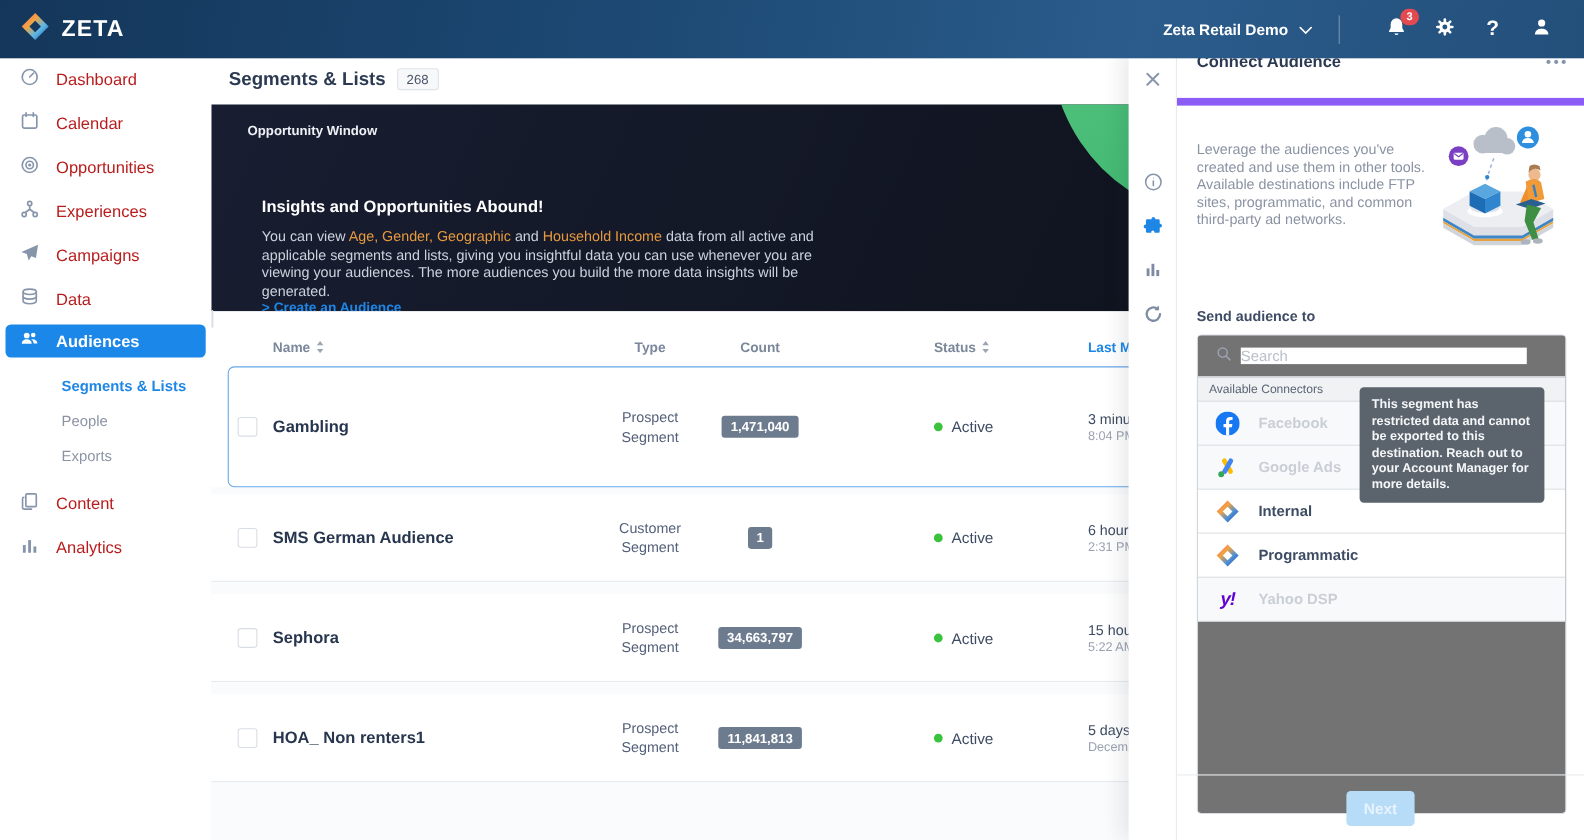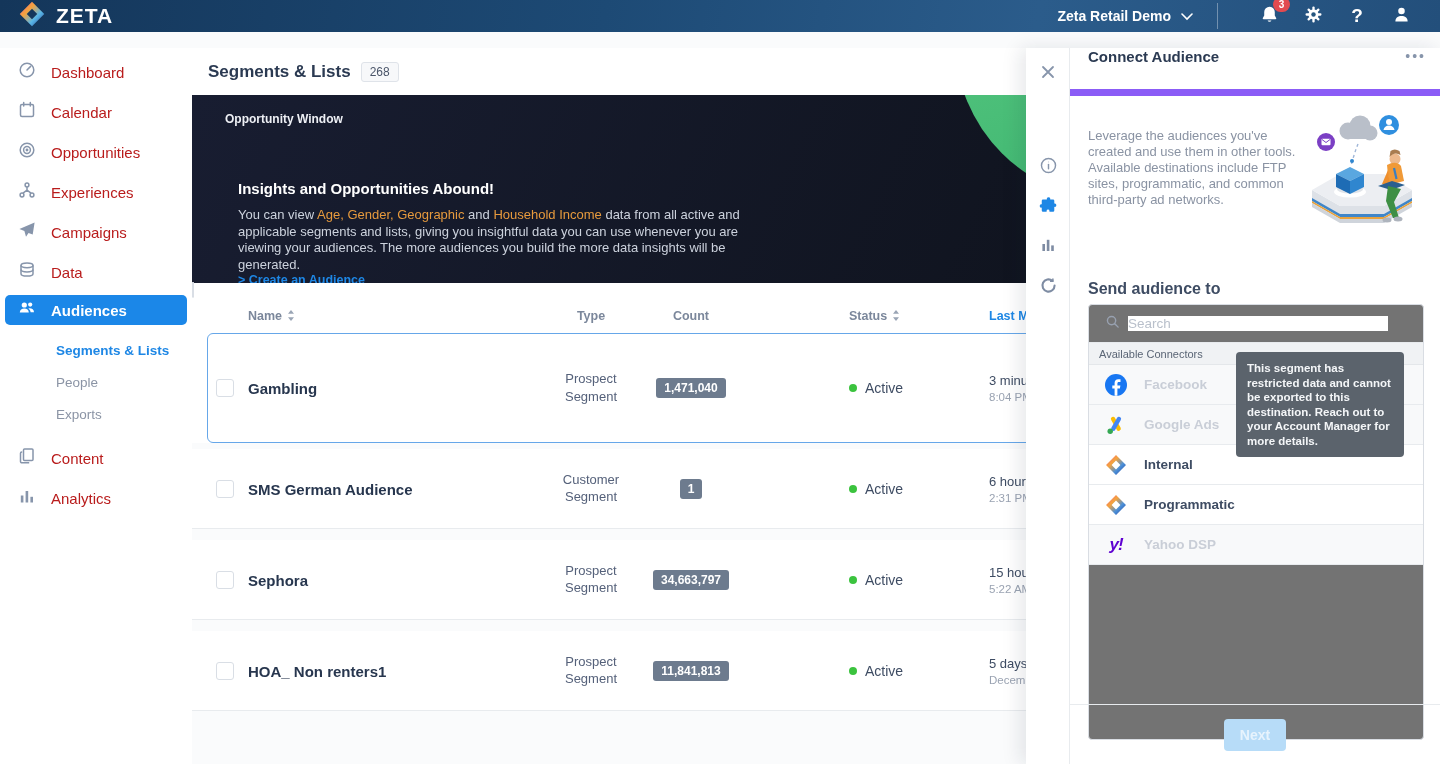--- a/index.html
+++ b/index.html
@@ -1,20 +1,20 @@
 <!DOCTYPE html>
 <html><head>
 <meta charset="utf-8">
 <style>
   * { margin:0; padding:0; box-sizing:border-box; }
   html,body { width:1440px; height:764px; font-family:"Liberation Sans", sans-serif; background:#fff; }
   .app { position:relative; width:1440px; height:764px; overflow:hidden; background:#fafbfc; }
 
   
-  .navbar { position:absolute; left:0; top:0; width:1440px; height:32px; z-index:50;
+  .navbar { position:absolute; left:0; top:0; width:1440px; height:53px; z-index:50;
     background:linear-gradient(100deg,#14365a 0%,#1d4a75 42%,#2b5c8b 72%,#234f7b 100%);
     display:flex; align-items:center; padding:0 22px 0 18px; }
   .brand { display:flex; align-items:center; gap:10px; }
   .brand-name { color:#fff; font-size:21px; font-weight:bold; letter-spacing:1px; }
   .nav-right { margin-left:auto; display:flex; align-items:center; }
   .account { display:flex; align-items:center; gap:10px; color:#fff; font-size:14px; font-weight:700; cursor:pointer; }
   .nav-divider { width:1px; height:26px; background:rgba(255,255,255,.35); margin:0 24px; }
   .nav-icon { position:relative; width:34px; height:34px; display:flex; align-items:center; justify-content:center; cursor:pointer; margin-left:10px; }
   .nav-badge { position:absolute; top:-2px; right:-4px; background:#e24a50; color:#fff; font-size:10px; font-weight:bold;
     min-width:17px; height:15px; line-height:15px; text-align:center; border-radius:8px; padding:0 4px; }
@@ -79,21 +79,21 @@
   .panel { position:absolute; left:1026px; top:48px; width:414px; height:716px; background:#fff; z-index:40;
     box-shadow:-6px 0 18px rgba(20,30,50,.10); }
   .panel-rail { position:absolute; left:0; top:0; width:44px; height:716px; border-right:1px solid #e8ebee; }
   .rail-btn { position:absolute; left:11px; width:22px; height:22px; display:flex; align-items:center; justify-content:center; cursor:pointer; }
   .panel-right { position:absolute; left:44px; top:0; right:0; height:716px; }
   .panel-head { height:48px; border-bottom:7px solid #8b5cf6; display:flex; padding:0 14px 0 18px; }
   .panel-title { font-size:15px; font-weight:bold; color:#2b3a52; }
   .kebab { margin-left:auto; color:#8795ab; font-size:14px; letter-spacing:2px; cursor:pointer; }
   .panel-desc { position:absolute; left:18px; top:80px; width:214px; font-size:13px; line-height:16px; color:#8a93a3; }
   .illus { position:absolute; right:8px; top:56px; }
-  .send-label { position:absolute; left:18px; top:232px; font-size:16px; font-weight:bold; color:#3e4c63; }
+  .send-label { position:absolute; left:18px; top:232px; font-size:13px; font-weight:bold; color:#3e4c63; }
   .connector-box { position:absolute; left:18px; top:256px; width:336px; height:436px; border:1px solid #d9dde3; border-radius:4px; overflow:hidden; background:#737373; }
   .search-row { height:38px; border-bottom:1px solid #e8ebee; display:flex; align-items:center; padding-left:16px; gap:8px; }
   .search-row input { border:none; outline:none; font-size:13.5px; color:#3e4c63; width:260px; font-family:"Liberation Sans",sans-serif; }
   .search-row input::placeholder { color:#b9c0cb; }
   .conn-section { height:22px; background:#f0f2f4; border-bottom:1px solid #e4e7ea; display:flex; align-items:center; padding-left:10px;
     font-size:11px; color:#5a6575; }
   .conn-row { height:40px; display:flex; align-items:center; padding-left:16px; border-bottom:1px solid #e8ebee; cursor:pointer; background:#fff; }
   .conn-row.disabled { background:#f8f9fa; cursor:default; }
   .conn-icon { width:22px; height:22px; display:flex; align-items:center; justify-content:center; }
   .conn-label { margin-left:17px; font-size:13.5px; font-weight:600; color:#3e4c63; }

